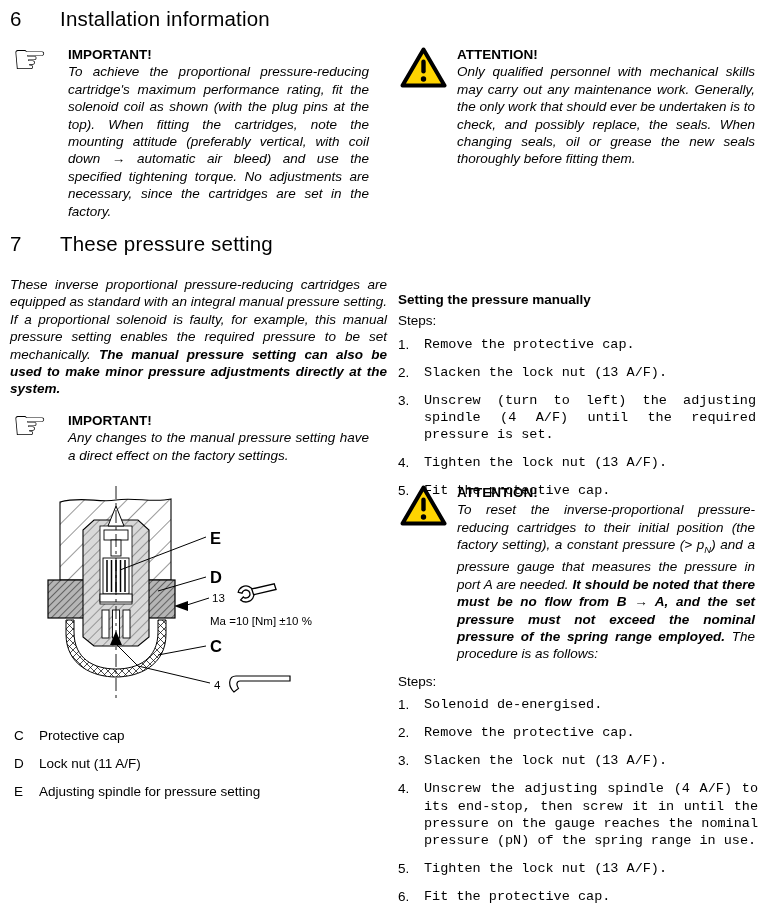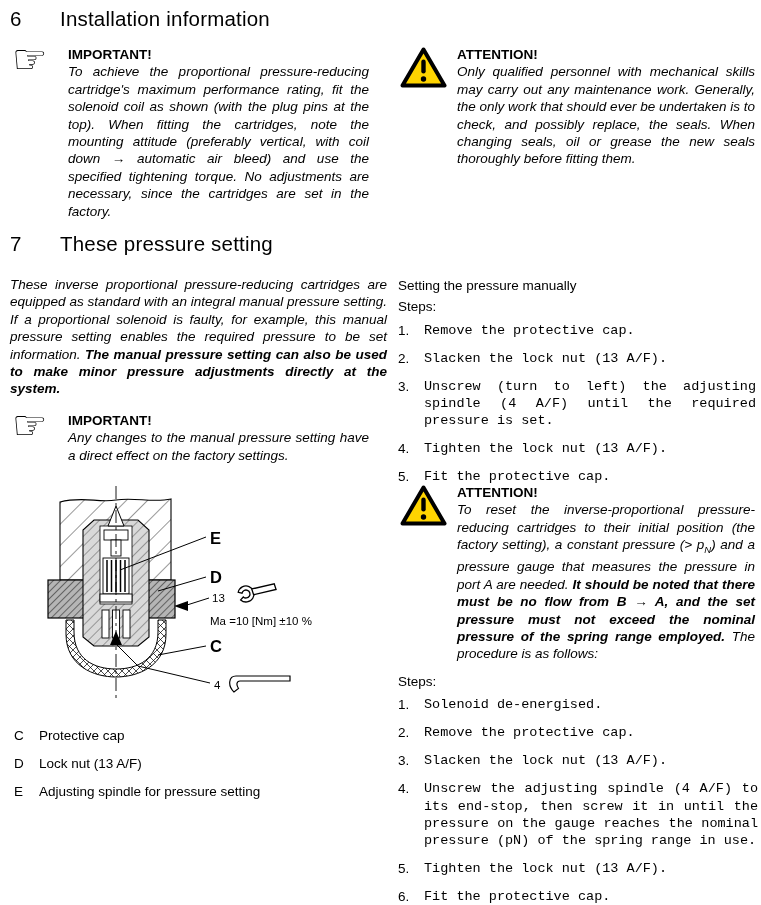--- a/index.html
+++ b/index.html
@@ -7,21 +7,21 @@
     position:relative; width:761px; height:905px; background:#ffffff;
     color:#000; font-family:"Liberation Sans","DejaVu Sans",sans-serif;
     font-size:13.5px; line-height:17.4px; overflow:hidden;
   }
   .abs { position:absolute; }
   .heading { position:absolute; left:10px; font-size:20.5px; line-height:25px; font-weight:400; letter-spacing:0.2px; display:flex; }
   .heading .h-num { width:50px; }
   .note-text .note-label { font-weight:bold; }
   .just { text-align:justify;font-style:italic; }
   .hand-glyph { font-size:40px; line-height:34px; font-family:"DejaVu Sans",sans-serif; }
-  .subhead { font-weight:normal; }
+  .subhead { font-weight:bold;margin-top:14px; }
   .steps-label { margin-top:4px; }
   .steps { margin-top:6px; }
   .step { display:flex; }
   .step + .step { margin-top:10.5px; }
   .step-num { width:26px; flex:0 0 26px; }
   .step-text { flex:1; text-align:justify;font-family:Liberation Mono, monospace; }
   .legend-row { display:flex; margin-bottom:10.5px; }
   .legend-key { width:25px; flex:0 0 25px; }
   sub.pn { font-size:9.5px; }
   b, .bold { font-weight:bold; }
@@ -58,21 +58,21 @@
     <div class="note-label">ATTENTION!</div>
     <div class="just">Only qualified personnel with mechanical skills may carry out any maintenance work. Generally, the only work that should ever be undertaken is to check, and possibly replace, the seals. When changing seals, oil or grease the new seals thoroughly before fitting them.</div>
   </div>
 
   <div class="heading" style="top:231px;">
     <span class="h-num">7</span>
     <span class="h-title">These pressure setting</span>
   </div>
 
   <div class="abs just" style="left:10px; top:276px; width:377px;">
-    <span>These inverse proportional pressure-reducing cartridges are equipped as standard with an integral manual pressure setting. If a proportional solenoid is faulty, for example, this manual pressure setting enables the required pressure to be set information. </span><b>The manual pressure setting can also be used to make minor pressure adjustments directly at the system.</b>
+    <span>These inverse proportional pressure-reducing cartridges are equipped as standard with an integral manual pressure setting. If a proportional solenoid is faulty, for example, this manual pressure setting enables the required pressure to be set mechanically. </span><b>The manual pressure setting can also be used to make minor pressure adjustments directly at the system.</b>
   </div>
 
   <div class="abs" style="left:12px; top:408px; width:52px;">
     <div class="hand-glyph">☞</div>
   </div>
   <div class="abs note-text" style="left:68px; top:412px; width:301px;">
     <div class="note-label">IMPORTANT!</div>
     <div class="just">Any changes to the manual pressure setting have a direct effect on the factory settings.</div>
   </div>
 
@@ -148,21 +148,21 @@
     </svg>
   </div>
 
   <div class="abs" style="left:14px; top:727px; width:360px;">
       <div class="legend-row">
       <span class="legend-key">C</span>
       <span class="legend-text">Protective cap</span>
     </div>
       <div class="legend-row">
       <span class="legend-key">D</span>
-      <span class="legend-text">Lock nut (13 A/F)</span>
+      <span class="legend-text">Lock nut (11 A/F)</span>
     </div>
       <div class="legend-row">
       <span class="legend-key">E</span>
       <span class="legend-text">Adjusting spindle for pressure setting</span>
     </div>
     </div>
 
   <div class="abs" style="left:398px; top:277px; width:358px;">
     <div class="subhead">Setting the pressure manually</div>
     <div class="steps-label">Steps:</div>

